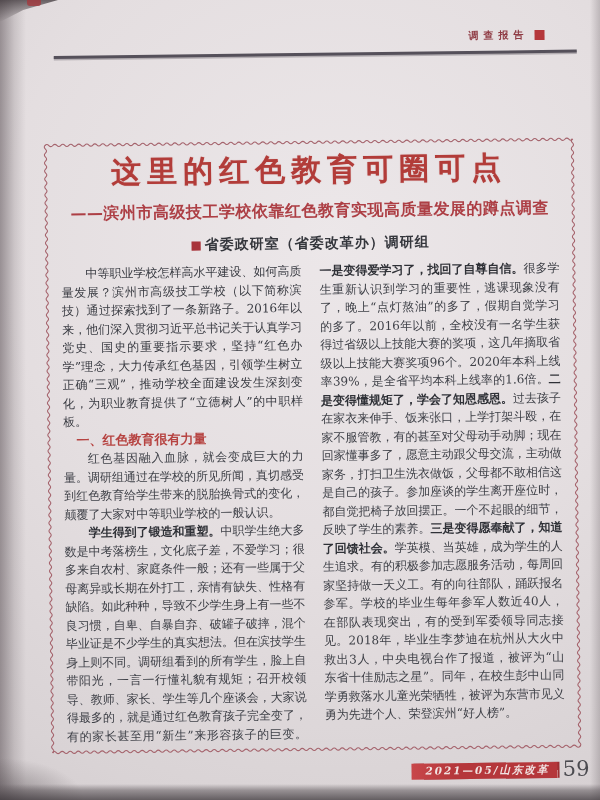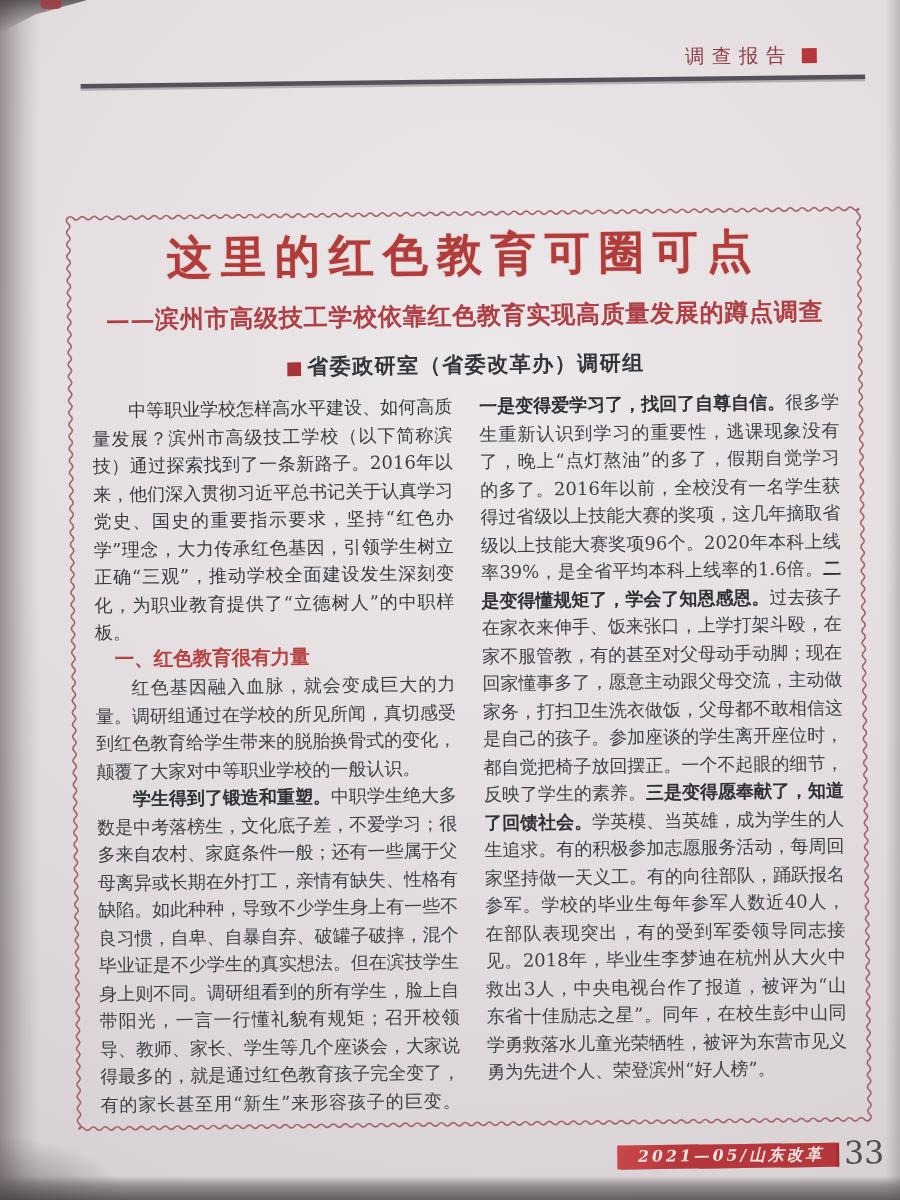--- a/index.html
+++ b/index.html
@@ -24,21 +24,21 @@
     background:linear-gradient(180deg, rgba(95,88,92,0), rgba(95,88,92,.55) 40%, rgba(70,64,68,.8));}
   .bottom-left-shadow{position:absolute;left:0;bottom:0;width:120px;height:60px;
     background:radial-gradient(100% 100% at 0% 100%, rgba(70,62,66,.55), rgba(70,62,66,0) 70%);}
   .right-edge{position:absolute;right:0;top:0;width:10px;height:800px;
     background:linear-gradient(270deg, rgba(120,112,116,.35), rgba(120,112,116,0));}
 
   .content{position:absolute;inset:0;transform:rotate(-0.7deg);transform-origin:50% 40%;}
 
   
   .runhead{position:absolute;top:31px;right:52px;display:flex;align-items:center;gap:6px;}
-  .runhead-label{font-size:13px;font-weight:normal;letter-spacing:5px;color:#8f3b44;}
+  .runhead-label{font-size:10px;font-weight:bold;letter-spacing:5px;color:#8f3b44;}
   .runhead-square{width:10px;height:10px;background:#b5373b;display:inline-block;}
   .top-rule{position:absolute;top:53px;left:57px;right:20px;height:2.6px;background:#55505a;
     box-shadow:0 1.5px 0 rgba(85,80,90,.35);}
 
   
   .frame{position:absolute;left:45px;top:140px;width:532px;height:612px;}
   .frame svg{position:absolute;left:0;top:0;}
 
   
   .title-block{position:absolute;left:0;top:10px;width:100%;text-align:center;}
@@ -105,19 +105,19 @@
       <p>红色基因融入血脉，就会变成巨大的力量。调研组通过在学校的所见所闻，真切感受到红色教育给学生带来的脱胎换骨式的变化，颠覆了大家对中等职业学校的一般认识。</p>
       <p><b>学生得到了锻造和重塑。</b><span>中职学生绝大多数是中考落榜生，文化底子差，不爱学习；很多来自农村、家庭条件一般；还有一些属于父母离异或长期在外打工，亲情有缺失、性格有缺陷。如此种种，导致不少学生身上有一些不良习惯，自卑、自暴自弃、破罐子破摔，混个毕业证是不少学生的真实想法。但在滨技学生身上则不同。调研组看到的所有学生，脸上自带阳光，一言一行懂礼貌有规矩；召开校领导、教师、家长、学生等几个座谈会，大家说得最多的，就是通过红色教育孩子完全变了，有的家长甚至用“新生”来形容孩子的巨变。</span><b>一是变得爱学习了，找回了自尊自信。</b><span>很多学生重新认识到学习的重要性，逃课现象没有了，晚上“点灯熬油”的多了，假期自觉学习的多了。2016年以前，全校没有一名学生获得过省级以上技能大赛的奖项，这几年摘取省级以上技能大赛奖项96个。2020年本科上线率39%，是全省平均本科上线率的1.6倍。</span><b>二是变得懂规矩了，学会了知恩感恩。</b><span>过去孩子在家衣来伸手、饭来张口，上学打架斗殴，在家不服管教，有的甚至对父母动手动脚；现在回家懂事多了，愿意主动跟父母交流，主动做家务，打扫卫生洗衣做饭，父母都不敢相信这是自己的孩子。参加座谈的学生离开座位时，都自觉把椅子放回摆正。一个不起眼的细节，反映了学生的素养。</span><b>三是变得愿奉献了，知道了回馈社会。</b><span>学英模、当英雄，成为学生的人生追求。有的积极参加志愿服务活动，每周回家坚持做一天义工。有的向往部队，踊跃报名参军。学校的毕业生每年参军人数近40人，在部队表现突出，有的受到军委领导同志接见。2018年，毕业生李梦迪在杭州从大火中救出3人，中央电视台作了报道，被评为“山东省十佳励志之星”。同年，在校生彭中山同学勇救落水儿童光荣牺牲，被评为东营市见义勇为先进个人、荣登滨州“好人榜”。</span></p>
 
     </div>
   </div>
 
   <div class="footer">
     <div class="banner">
       <span class="banner-text">2021—05/山东改革</span>
     </div>
-    <div class="page-num">33</div>
+    <div class="page-num">59</div>
   </div>
 
 </div>
 
 <div class="bottom-left-shadow"></div>
 <div class="bottom-dark"></div>
 
 </body></html>

